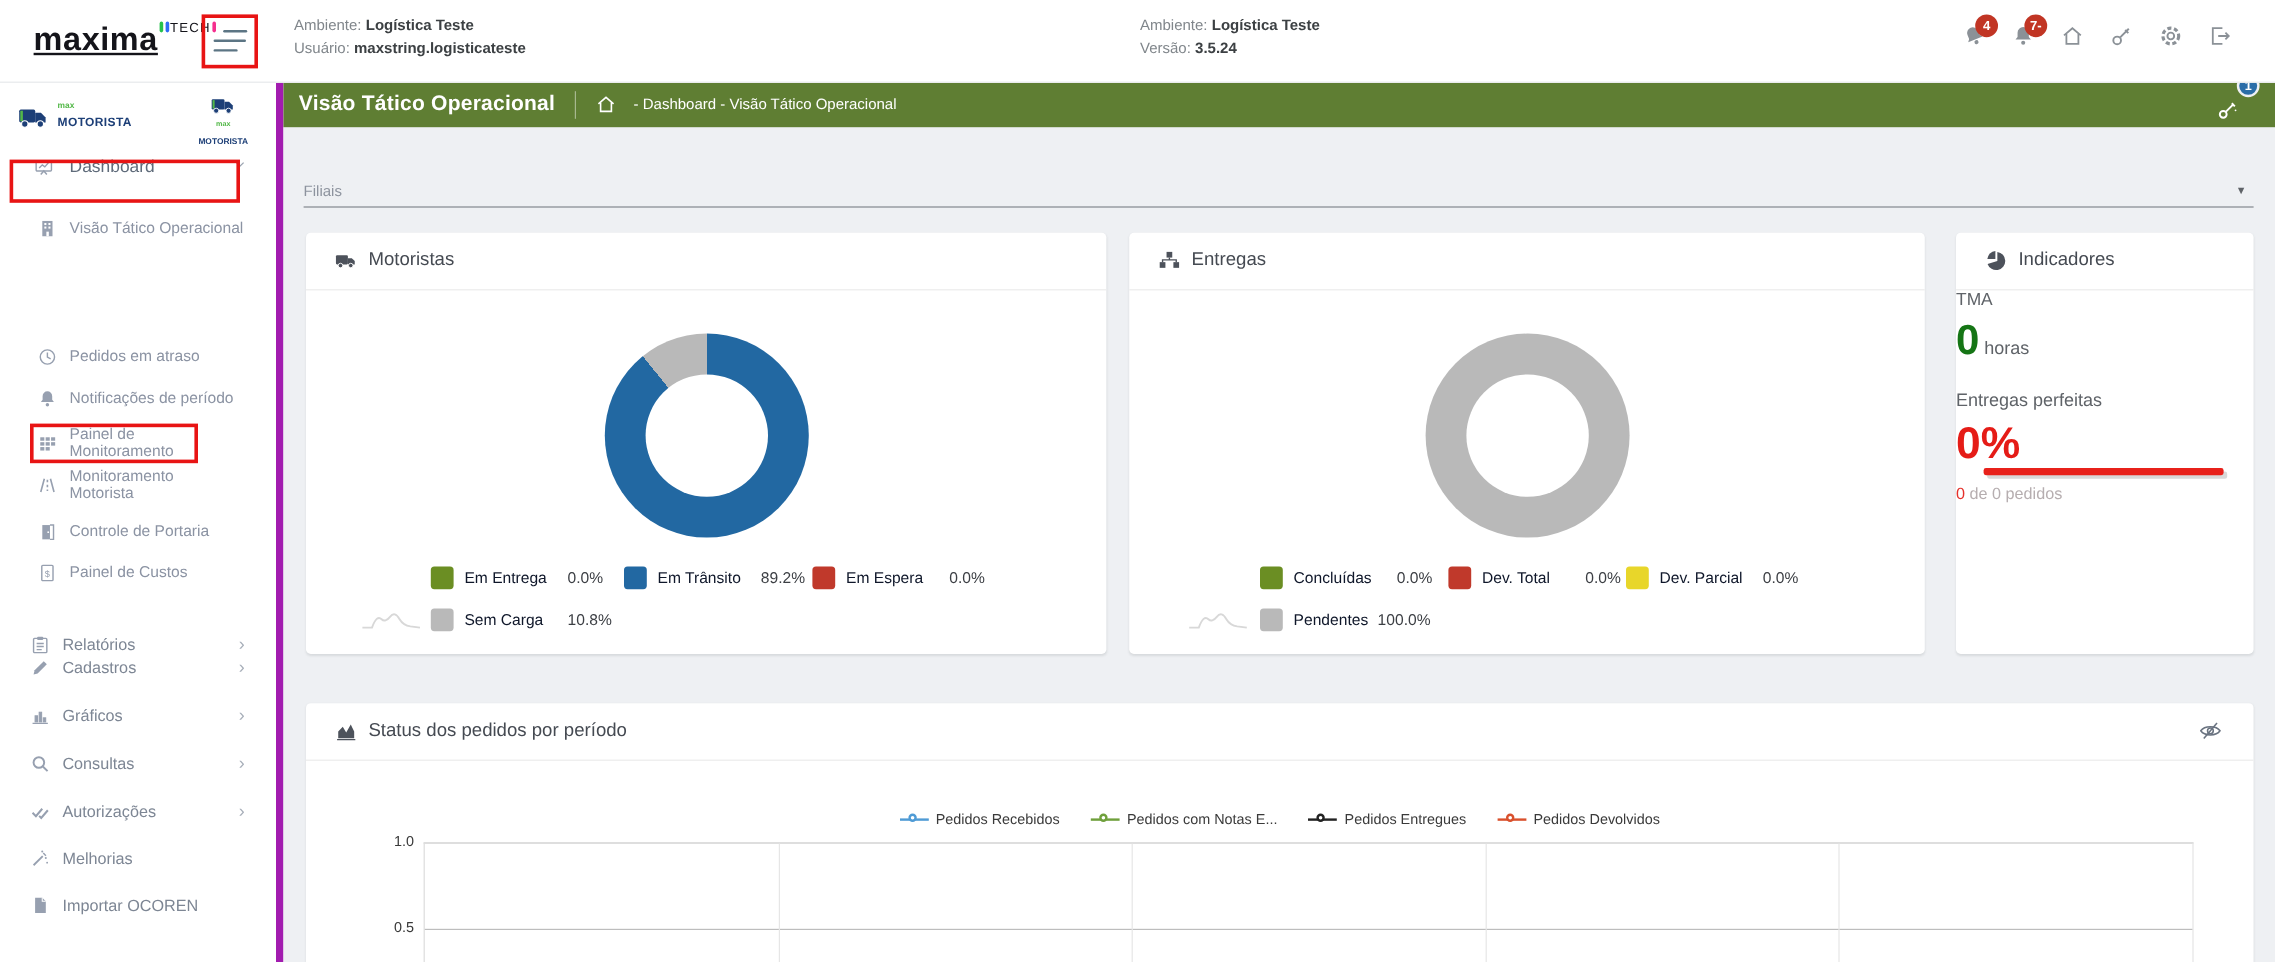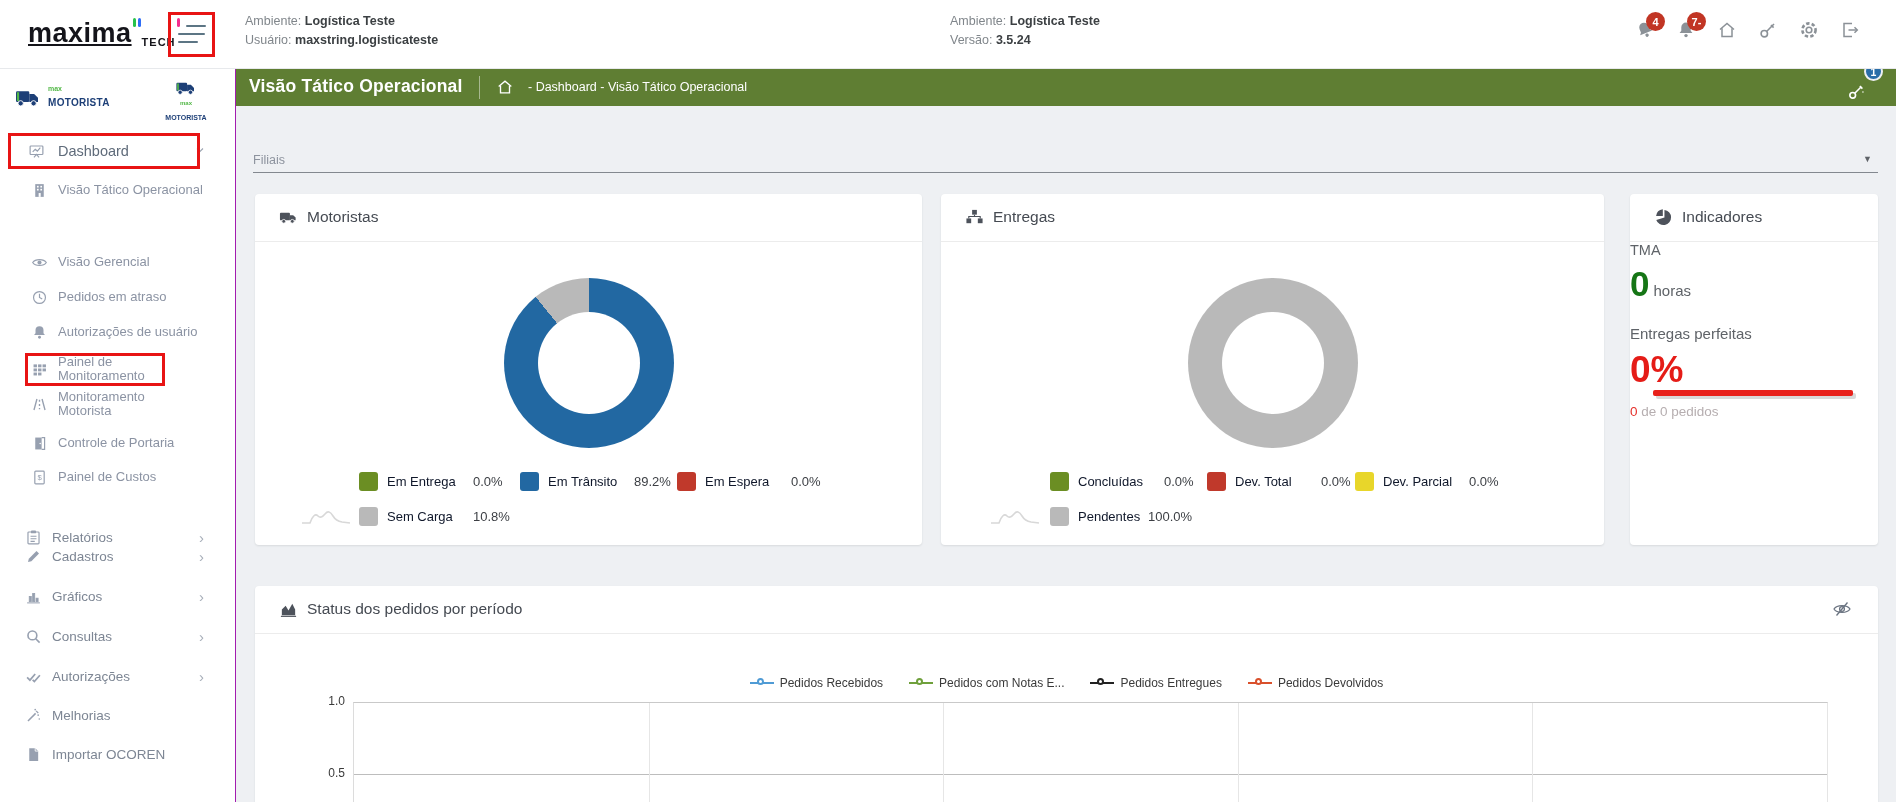--- a/index.html
+++ b/index.html
@@ -5,21 +5,21 @@
   * { margin:0; padding:0; box-sizing:border-box; }
   html,body { width:1896px; height:802px; overflow:hidden; background:#eef0f3;
     font-family:"Liberation Sans","DejaVu Sans",sans-serif; }
   .page { position:relative; width:1896px; height:802px; }
 
   
   .app-header { position:absolute; left:0; top:0; width:1896px; height:69px;
     background:#fff; border-bottom:1px solid #e7e9ec; z-index:20; }
   .logo { position:absolute; left:28px; top:18px; display:flex; align-items:flex-start; }
   .logo-word { font-size:27px; font-weight:bold; color:#14141a; letter-spacing:.5px; line-height:30px;text-decoration:underline; }
-  .logo-tech { font-size:11px; font-weight:bold; color:#14141a; margin-top:18px; letter-spacing:1px;text-align:center; }
+  .logo-tech { font-size:11px; font-weight:normal; color:#14141a; margin-top:0; letter-spacing:1px;text-align:center; }
   .tick { display:inline-block; width:3px; height:9px; border-radius:2px; margin:0 1px; }
   .tick.g{ background:#27c24c; } .tick.b{ background:#2f6df6; } .tick.p{ background:#f52f8e; }
   .hamburger { position:absolute; left:176px; top:21px; width:32px; height:26px; cursor:pointer; }
   .hamburger i { position:absolute; height:2px; background:#5c7584; border-radius:1px; }
   .hamburger i:nth-child(1){ top:4px; right:2px; width:20px; }
   .hamburger i:nth-child(2){ top:12px; left:2px; width:27px; }
   .hamburger i:nth-child(3){ top:20px; left:2px; width:20px; }
   .env-block { position:absolute; top:12px; font-size:12.5px; color:#80868b; line-height:19px; }
   .env-block b { color:#3c4043; font-weight:bold; }
   .env1 { left:245px; } .env2 { left:950px; }
@@ -28,21 +28,21 @@
   .hicon svg { width:20px; height:20px; margin-top:4px; }
   .badge-red { position:absolute; top:-4px; left:11px; min-width:19px; height:19px; padding:0 3px;
     background:#c13524; color:#fff; font-size:11px; font-weight:bold; border-radius:10px;
     display:flex; align-items:center; justify-content:center; }
 
   
   .anno { position:absolute; border:3px solid #e81414; pointer-events:none; z-index:40; }
 
   
   .sidebar { position:absolute; left:0; top:69px; width:236px; height:733px; background:#fff;
-    border-right:1px solid #a21caf; z-index:10; }
+    border-right:6px solid #a21caf; z-index:10; }
   .applogo1 { position:absolute; left:13px; top:16px; display:flex; align-items:center; gap:5px; cursor:pointer; }
   .applogo2 { position:absolute; left:164px; top:11px; width:44px; text-align:center; cursor:pointer; }
   .applogo-text .pre { font-size:7px; color:#53b848; font-weight:bold; display:block; line-height:7px; text-align:left; }
   .applogo-text .nm  { font-size:10px; color:#1d3f77; font-weight:bold; letter-spacing:.3px; }
   .applogo2 .pre2 { font-size:6px; color:#53b848; font-weight:bold; display:block; line-height:6px; }
   .applogo2 .nm2 { font-size:7px; color:#1d3f77; font-weight:bold; }
   .side-row { position:absolute; left:0; width:236px; height:34px; display:flex; align-items:center; cursor:pointer; }
   .side-row .sicon { width:17px; height:17px; color:#97a0b0; flex:0 0 17px; }
   .side-row .sicon svg { width:17px; height:17px; }
   .dash-row .sicon { margin-left:28px; }
@@ -214,21 +214,21 @@
           <rect x="0.5" y="2.5" width="10" height="8" rx="1" fill="#1d3f77"></rect>
           <path d="M10.5 4.5h3.6l2.9 2.9v3.1h-6.5z" fill="#1d3f77"></path>
           <rect x="1.2" y="3.2" width="1.6" height="6.6" fill="#53b848"></rect>
           <circle cx="4" cy="11.5" r="2" fill="#1d3f77" stroke="#fff" stroke-width=".7"></circle>
           <circle cx="13.7" cy="11.5" r="2" fill="#1d3f77" stroke="#fff" stroke-width=".7"></circle>
         </svg>
       <span class="pre2">max</span>
       <span class="nm2">MOTORISTA</span>
     </div>
 
-    <div class="side-row dash-row" style="top:64px;height:36px">
+    <div class="side-row dash-row" style="top:52px;height:36px">
       <span class="sicon">
         <svg viewBox="0 0 20 20" fill="none" stroke="currentColor" stroke-width="1.4">
             <rect x="2.5" y="3.5" width="15" height="10" rx="1"></rect>
             <polyline points="5.5,10.5 8.5,7.5 11,9.5 14.5,5.5"></polyline>
             <path d="M7 17l3-3.5L13 17"></path>
           </svg>
       </span>
       <span class="lbl">Dashboard</span>
       <span class="chev">
         <svg viewBox="0 0 20 20" fill="none" stroke="currentColor" stroke-width="1.8">
@@ -241,40 +241,33 @@
       <span class="sicon"><svg viewBox="0 0 20 20">
             <rect x="5" y="2.5" width="10" height="15" fill="currentColor"></rect>
             <rect x="7" y="4.5" width="2" height="2" fill="#fff"></rect>
             <rect x="11" y="4.5" width="2" height="2" fill="#fff"></rect>
             <rect x="7" y="8" width="2" height="2" fill="#fff"></rect>
             <rect x="11" y="8" width="2" height="2" fill="#fff"></rect>
             <rect x="9" y="13" width="2.4" height="4.5" fill="#fff"></rect>
           </svg></span>
       <span class="txt">Visão Tático Operacional</span>
     </div>
-    <div class="side-row sub-row" style="top:176px">
-      <span class="sicon"><svg viewBox="0 0 20 20">
-            <path d="M2 10c3-4.6 13-4.6 16 0-3 4.6-13 4.6-16 0z" fill="none" stroke="currentColor" stroke-width="1.4"></path>
-            <circle cx="10" cy="10" r="2.4" fill="currentColor"></circle>
-          </svg></span>
-      <span class="txt">Visão Gerencial</span>
-    </div>
     <div class="side-row sub-row" style="top:211px">
       <span class="sicon"><svg viewBox="0 0 20 20" fill="none" stroke="currentColor" stroke-width="1.4">
             <circle cx="10" cy="10" r="7"></circle>
             <path d="M10 5.5V10l3.2 1.8"></path>
           </svg></span>
       <span class="txt">Pedidos em atraso</span>
     </div>
     <div class="side-row sub-row" style="top:246px">
       <span class="sicon"><svg viewBox="0 0 20 20">
             <path fill="currentColor" d="M10 2.5a4.7 4.7 0 0 0-4.7 4.7v3.6L3.6 13h12.8l-1.7-2.2V7.2A4.7 4.7 0 0 0 10 2.5z"></path>
             <circle cx="10" cy="15.6" r="1.7" fill="currentColor"></circle>
           </svg></span>
-      <span class="txt">Autorizações de usuário</span>
+      <span class="txt">Notificações de período</span>
     </div>
     <div class="side-row sub-row" style="top:283px">
       <span class="sicon"><svg viewBox="0 0 20 20" fill="currentColor">
             <rect x="3" y="4" width="4" height="3.4"></rect>
             <rect x="8.3" y="4" width="4" height="3.4"></rect>
             <rect x="13.6" y="4" width="4" height="3.4"></rect>
             <rect x="3" y="8.8" width="4" height="3.4"></rect>
             <rect x="8.3" y="8.8" width="4" height="3.4"></rect>
             <rect x="13.6" y="8.8" width="4" height="3.4"></rect>
             <rect x="3" y="13.6" width="4" height="3.4"></rect>

